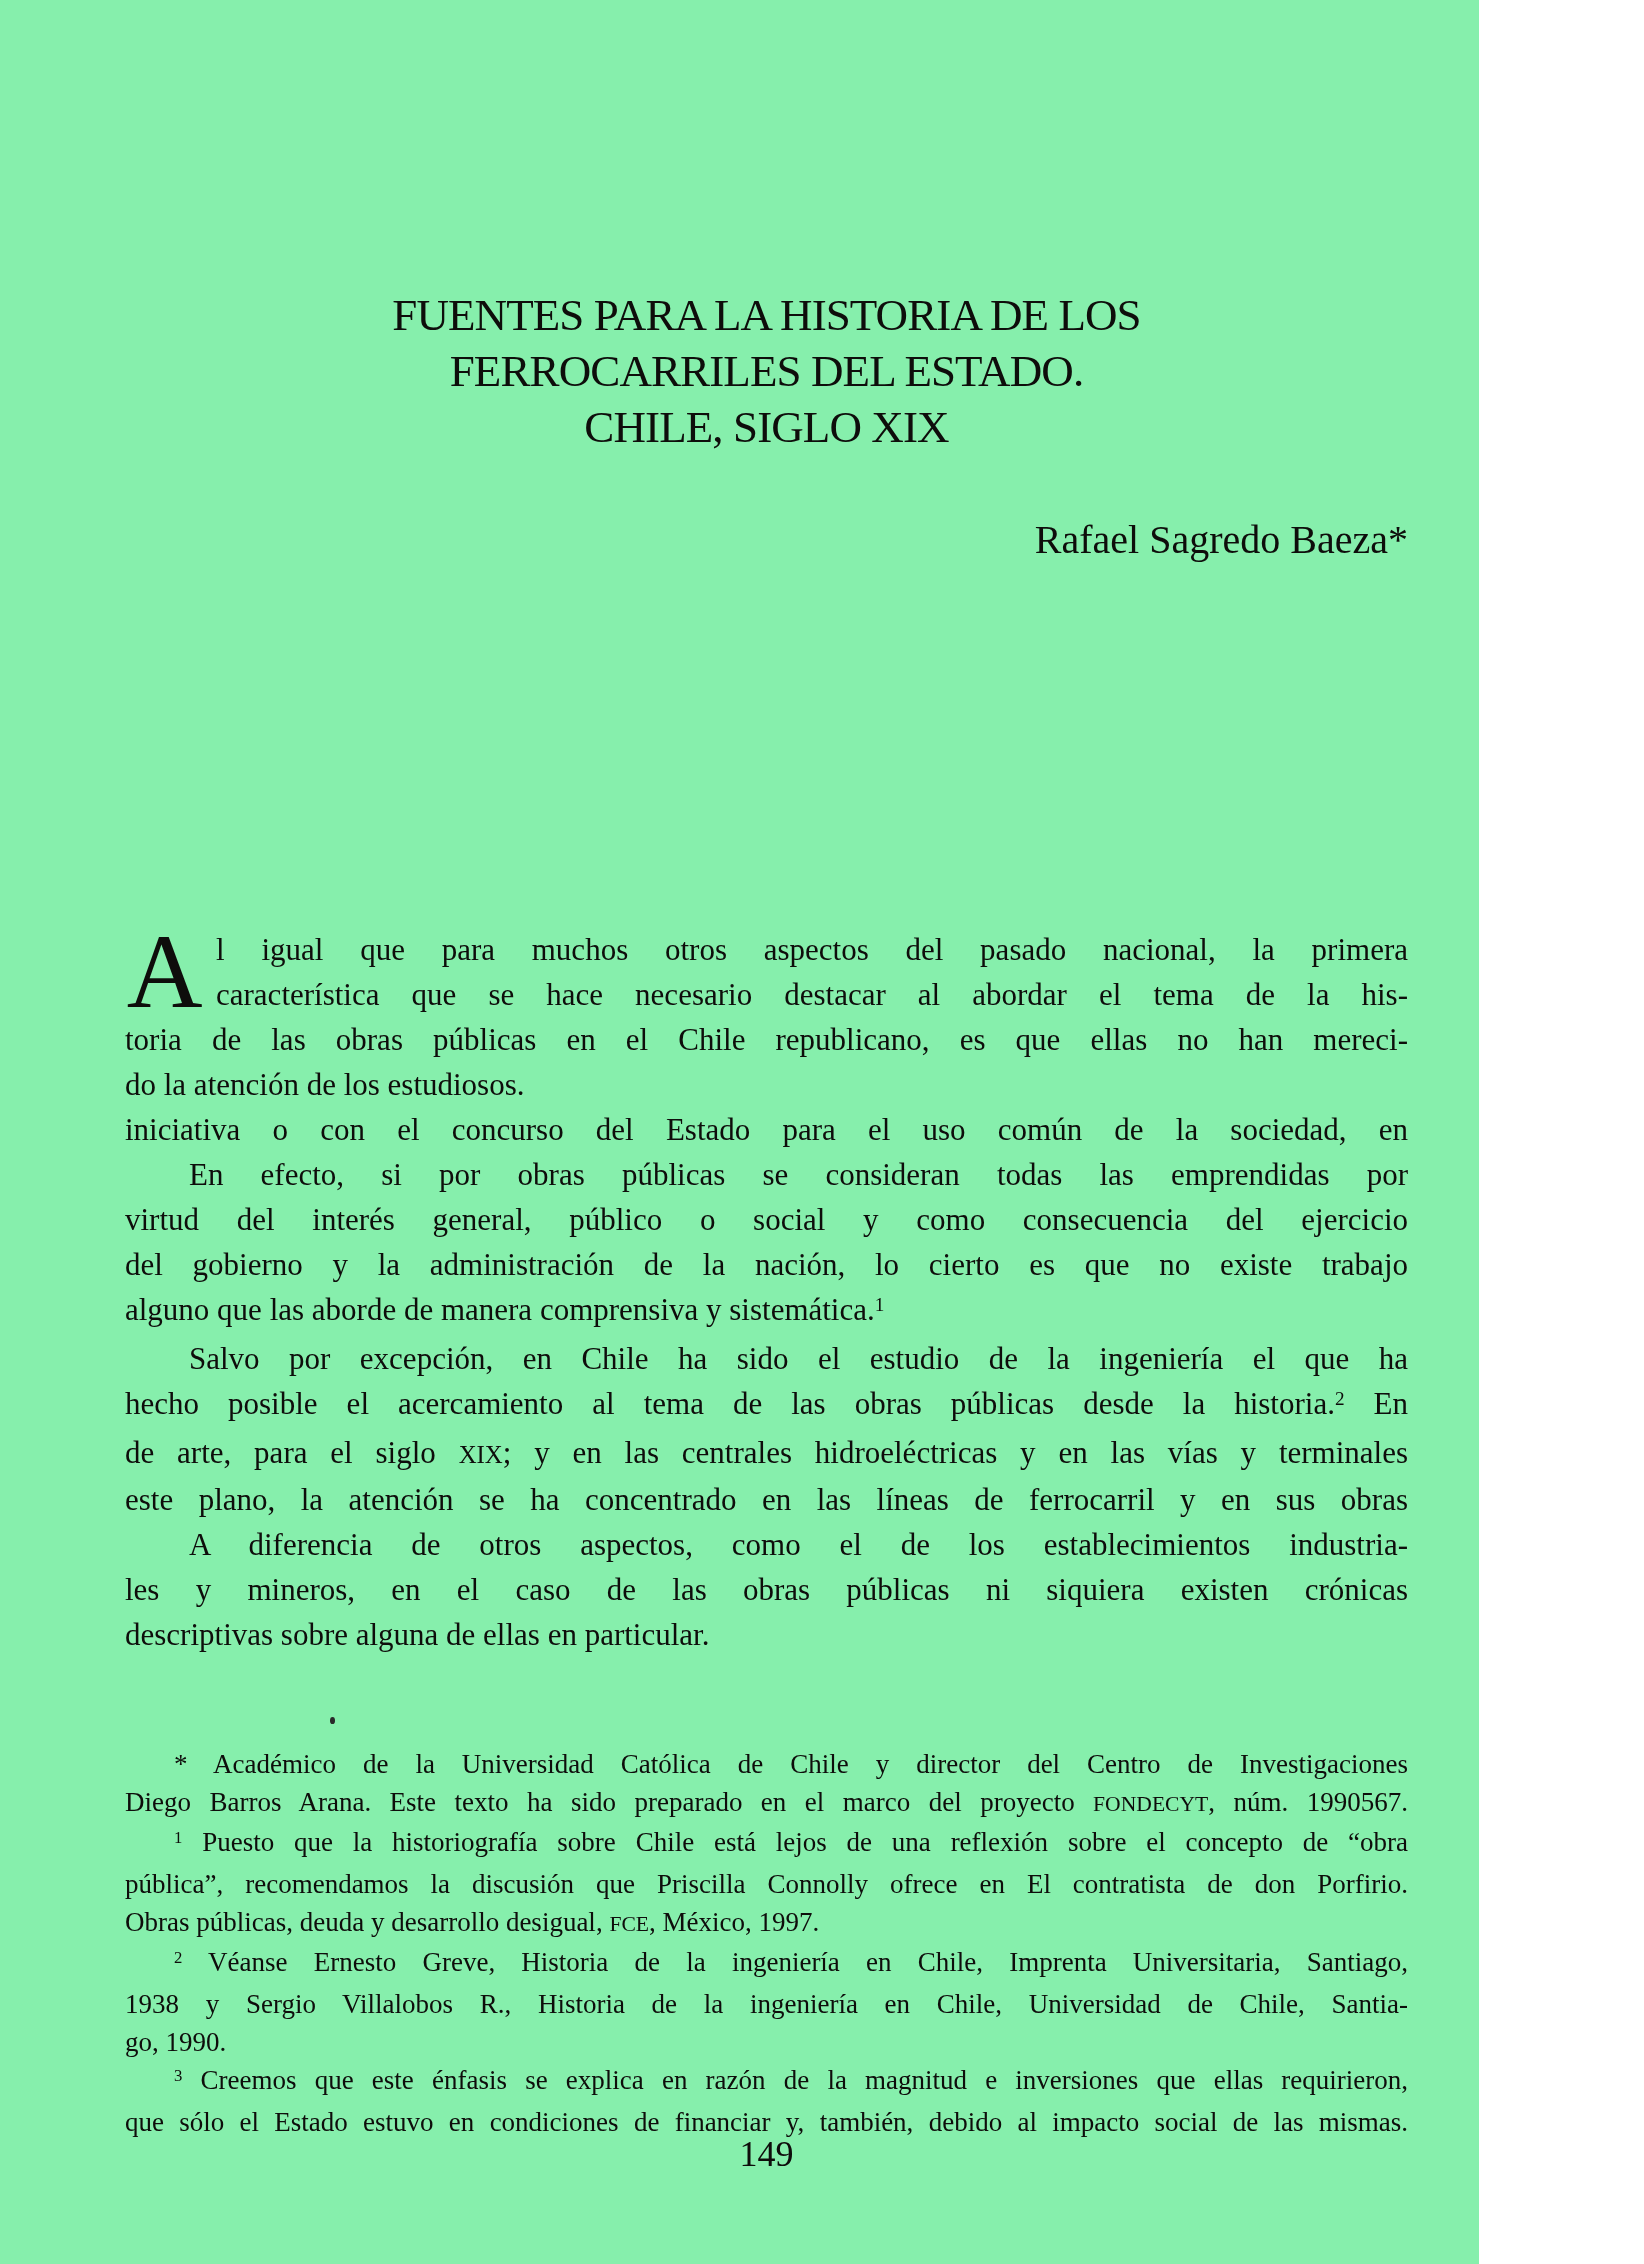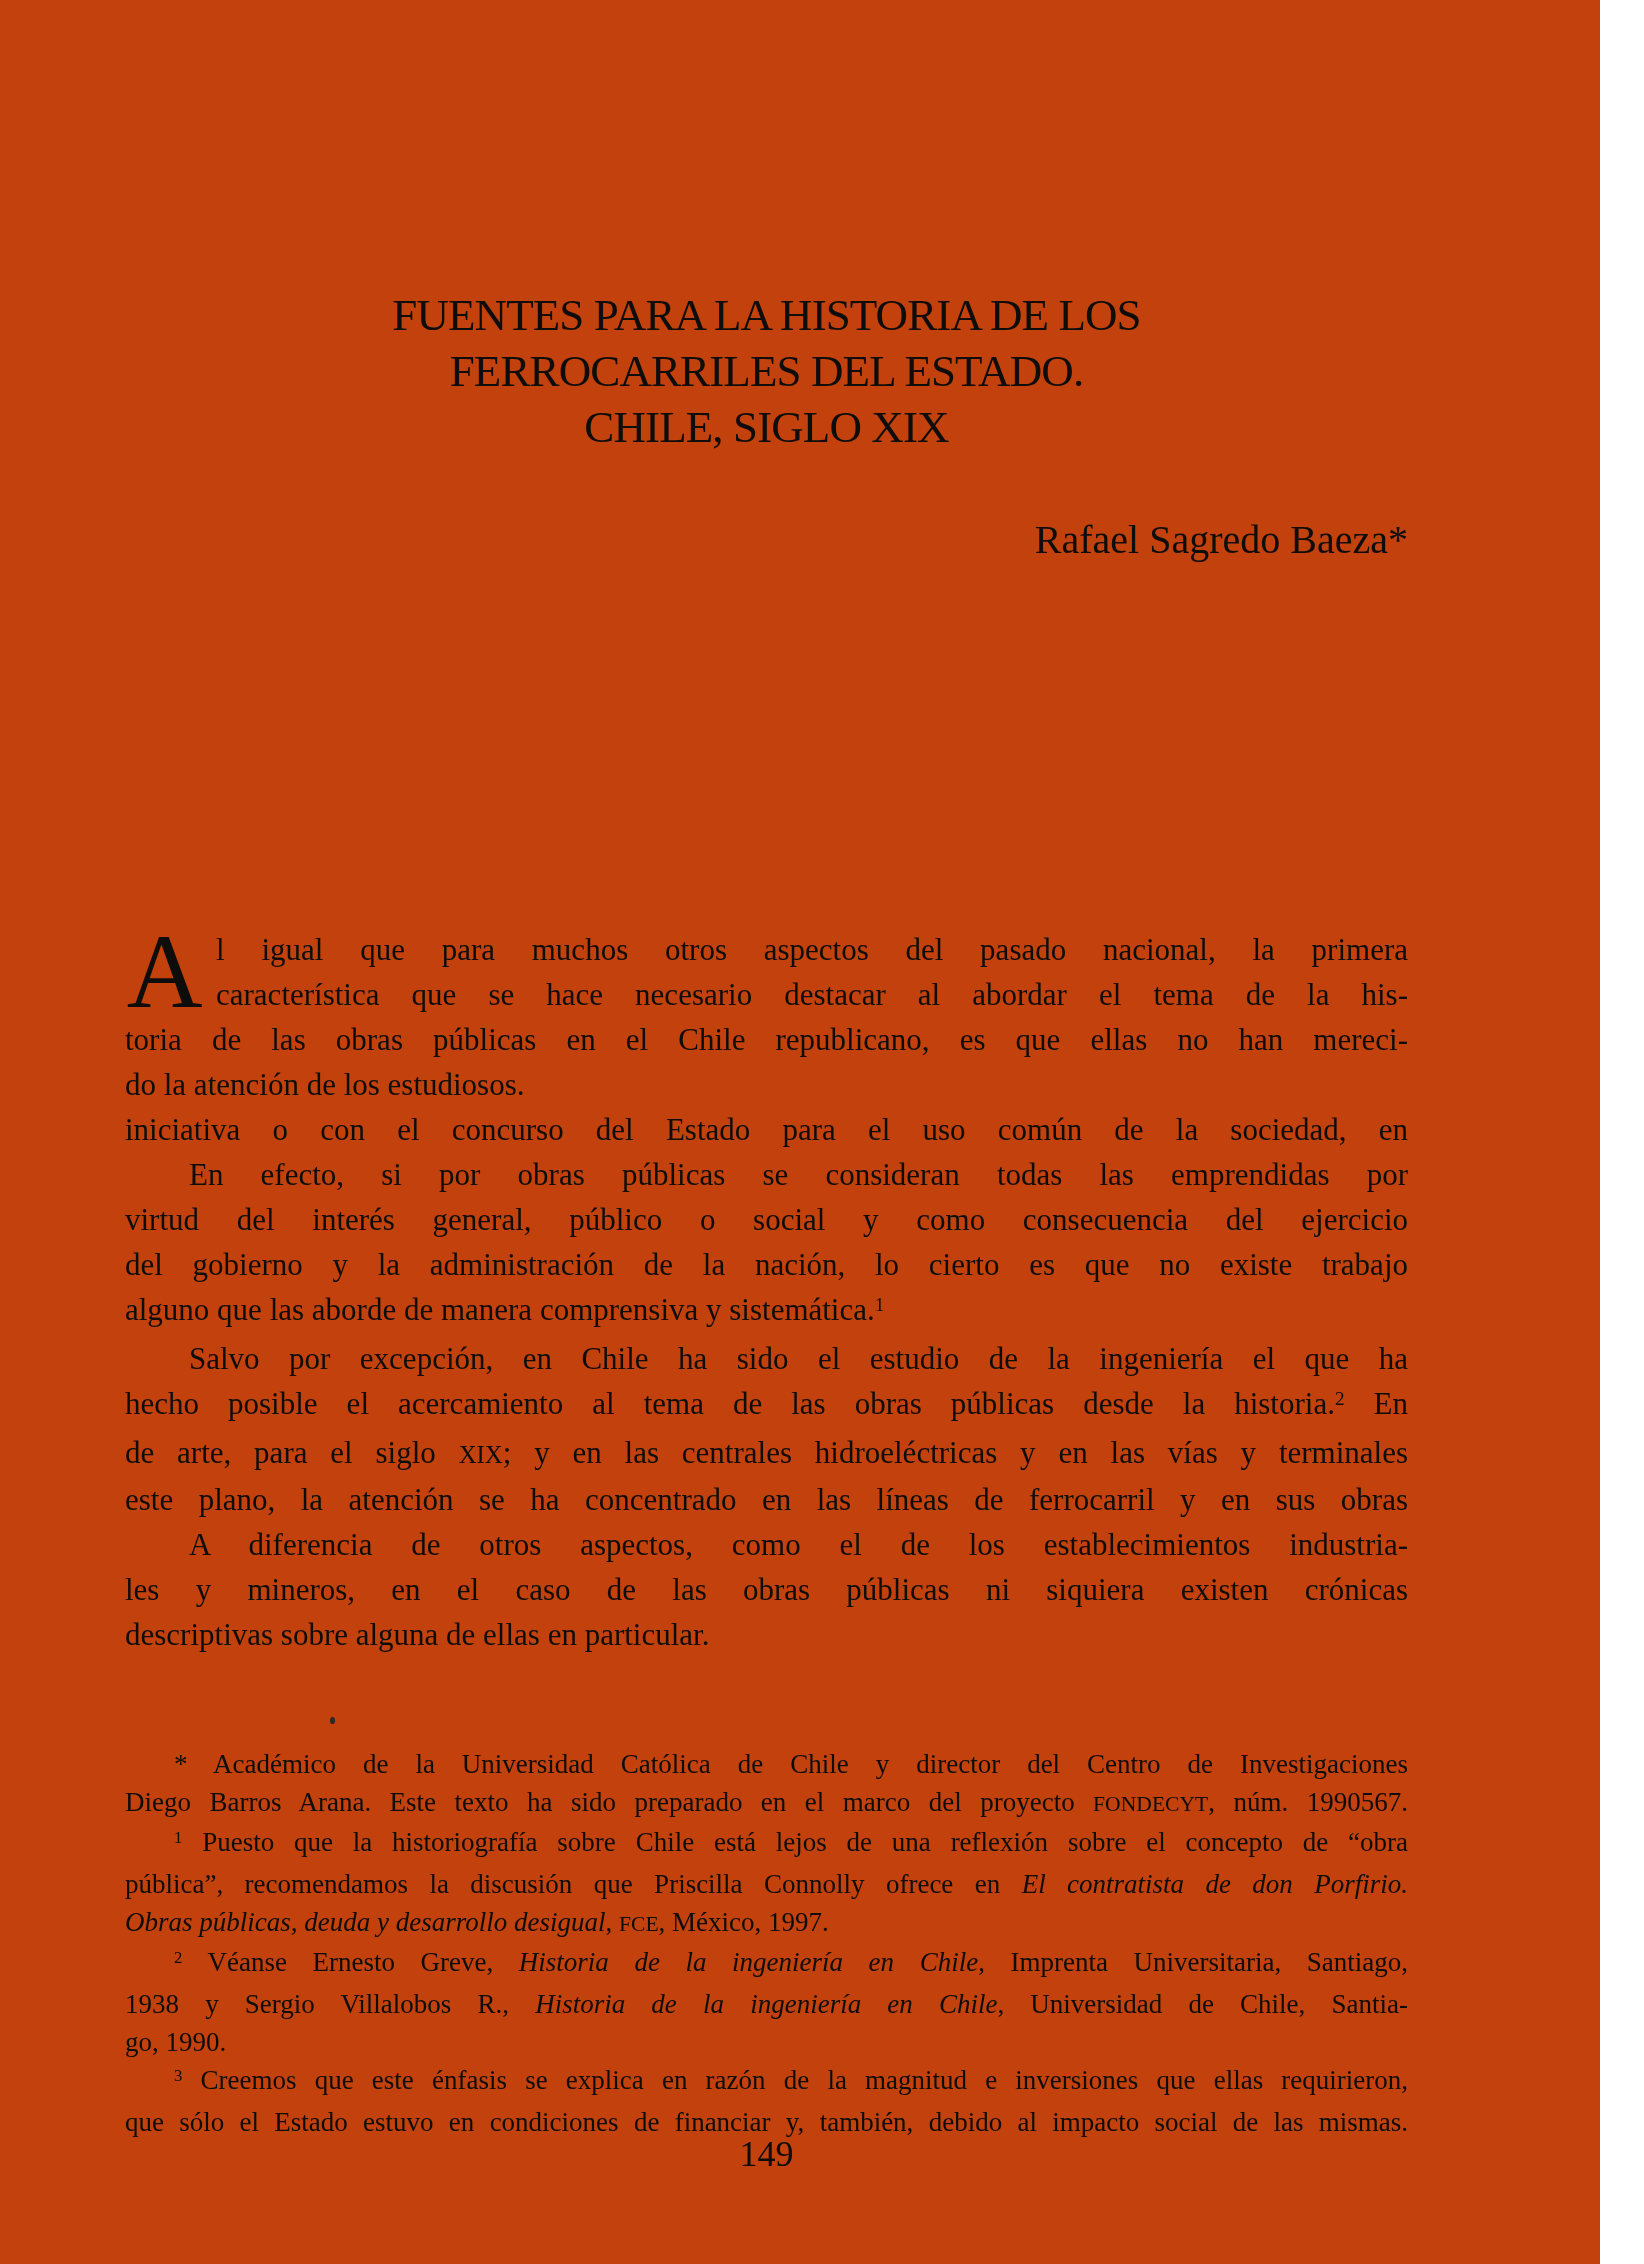--- a/index.html
+++ b/index.html
@@ -2,23 +2,23 @@
 <html style="font-size:14.3px"><head>
 <meta charset="utf-8">
 <style>
   html, body {
     margin: 0;
     padding: 0;
     background: #ffffff;
   }
   .page {
     position: relative;
-    width: 1600px;
+    width: 1479px;
     height: 2264px;
-    background: #c2410c;
+    background: #86efac;
     color: #0e0d0b;
     font-family: "Liberation Serif", "DejaVu Serif", serif;
     overflow: hidden;
   }
   .textcol {
     position: absolute;
     left: 125px;
     width: 1283px;
   }
   .title {
@@ -61,21 +61,21 @@
     padding: 3.6px 13.4px 3.6px 1.8px;
     font-weight: 400;
   }
   .sup {
     font-size: 0.62em;
     position: relative;
     top: -0.45em;
     letter-spacing: 0;
   }
   .sc { font-size: 0.8em; }
-  .i  { font-style: italic; }
+  .i  { }
   .pageno {
     top: 2133px;
     text-align: center;
     font-size: 36px;
     line-height: 43px;
   }
   .stray-dot {
     position: absolute;
     left: 330px;
     top: 1717px;

